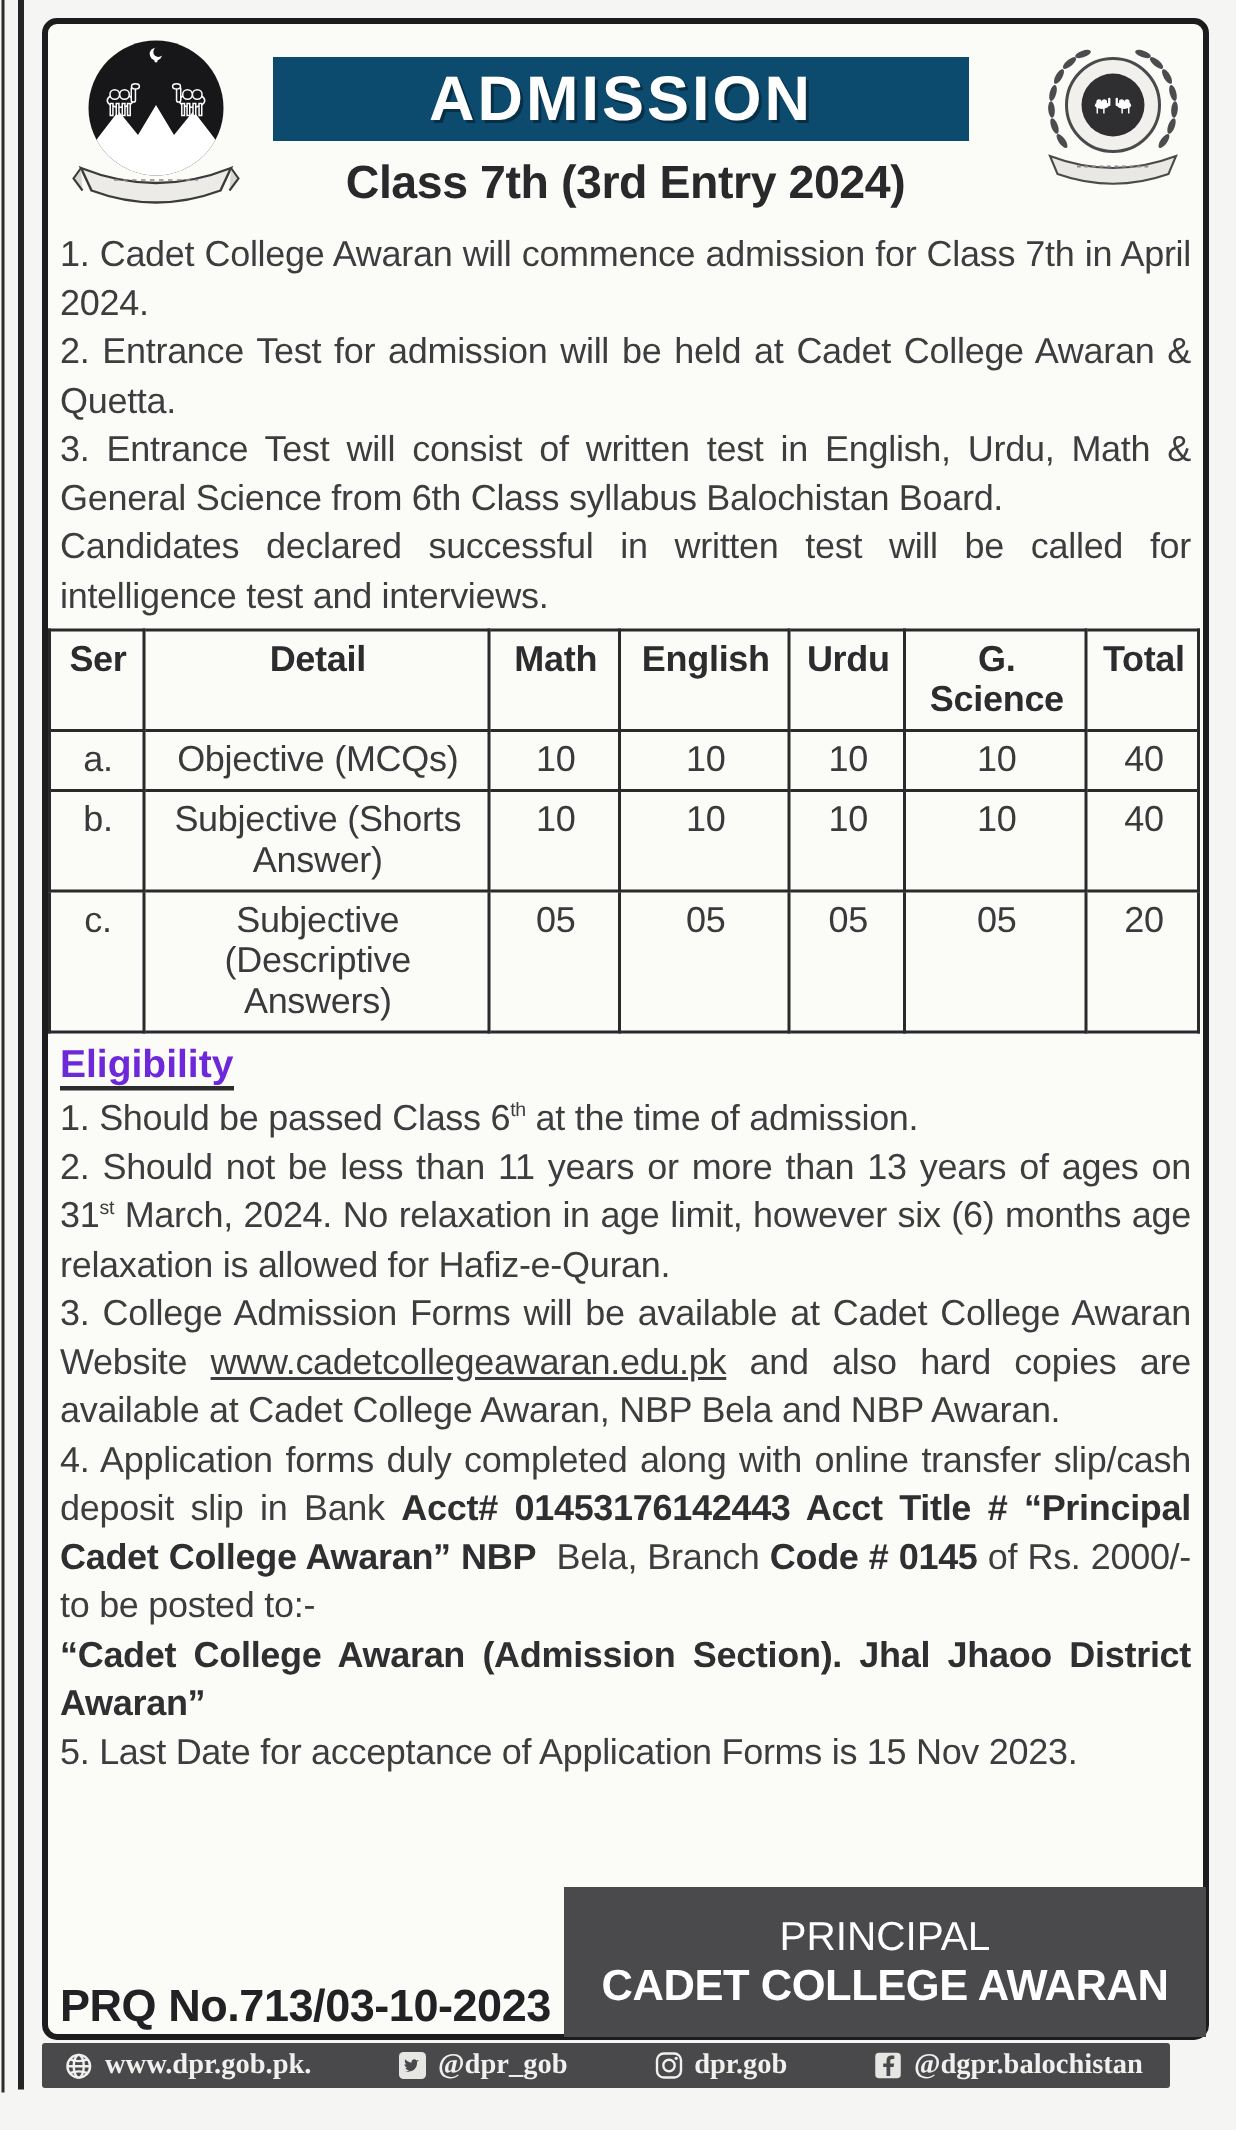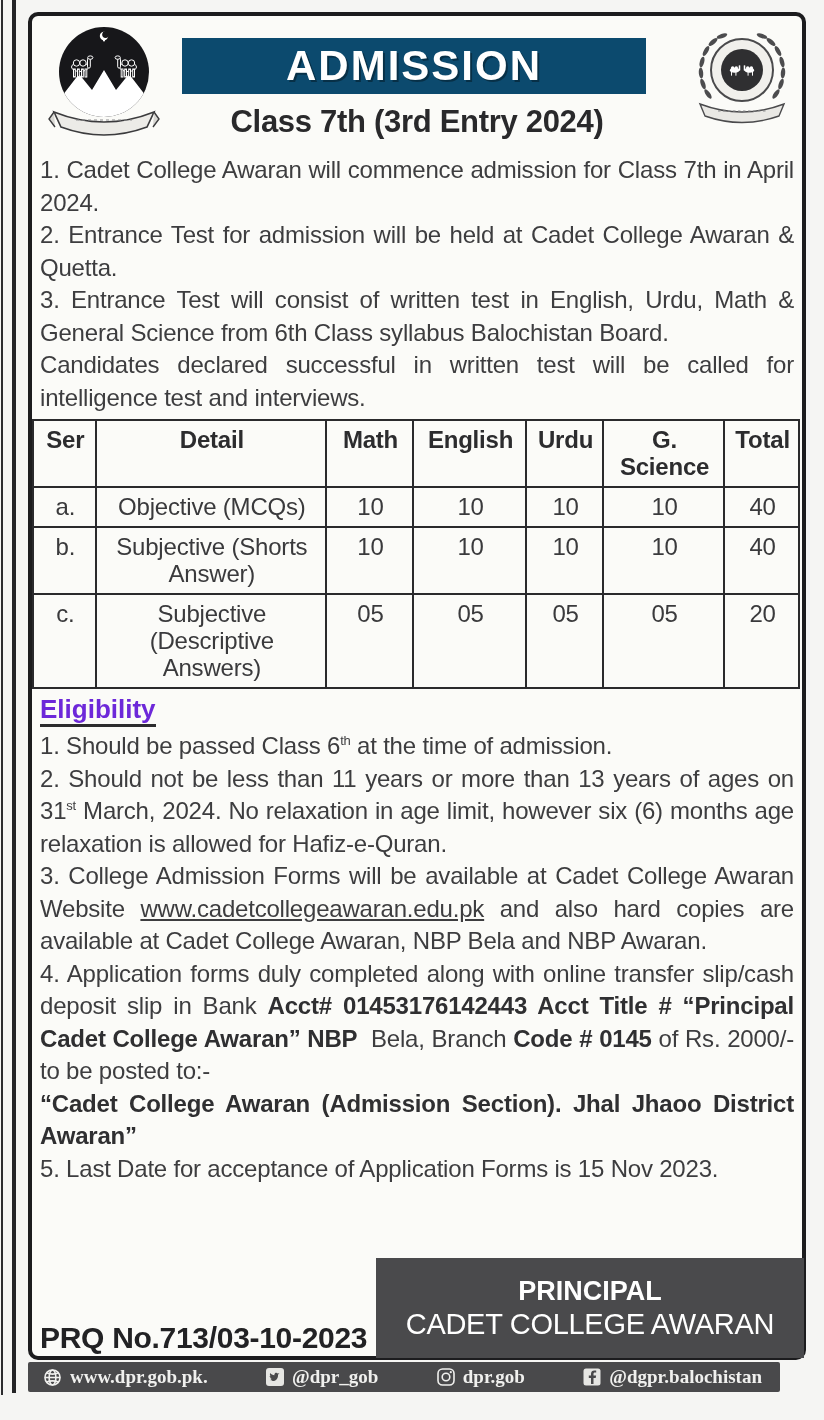--- a/index.html
+++ b/index.html
@@ -61,22 +61,22 @@
   
   .prq{
     position:absolute;left:8px;bottom:1px;
     font-size:30px;font-weight:bold;color:#222224;letter-spacing:-0.3px;
   }
   .principal-box{
     position:absolute;right:-2px;bottom:-2px;width:428px;height:100px;
     background:#4a4a4c;color:#ffffff;text-align:center;
     display:flex;flex-direction:column;justify-content:center;gap:2px;
   }
-  .principal-box .l1{font-weight:bold;font-size:27px;line-height:30px;}
-  .principal-box .l2{font-weight:normal;font-size:29px;line-height:32px;letter-spacing:-0.3px;}
+  .principal-box .l1{font-weight:normal;font-size:27px;line-height:30px;}
+  .principal-box .l2{font-weight:bold;font-size:29px;line-height:32px;letter-spacing:-0.3px;}
   .principal-box .l3{font-weight:bold;font-size:27px;line-height:30px;}
 
   
   .social-bar{
     position:absolute;left:28px;top:1362px;width:752px;height:30px;
     background:#49494b;border-radius:2px;
     display:flex;align-items:center;justify-content:space-between;
     box-sizing:border-box;padding:0 18px 0 14px;
     font-family:"Liberation Serif", serif;font-weight:bold;font-size:19px;color:#f0f0ee;
   }

